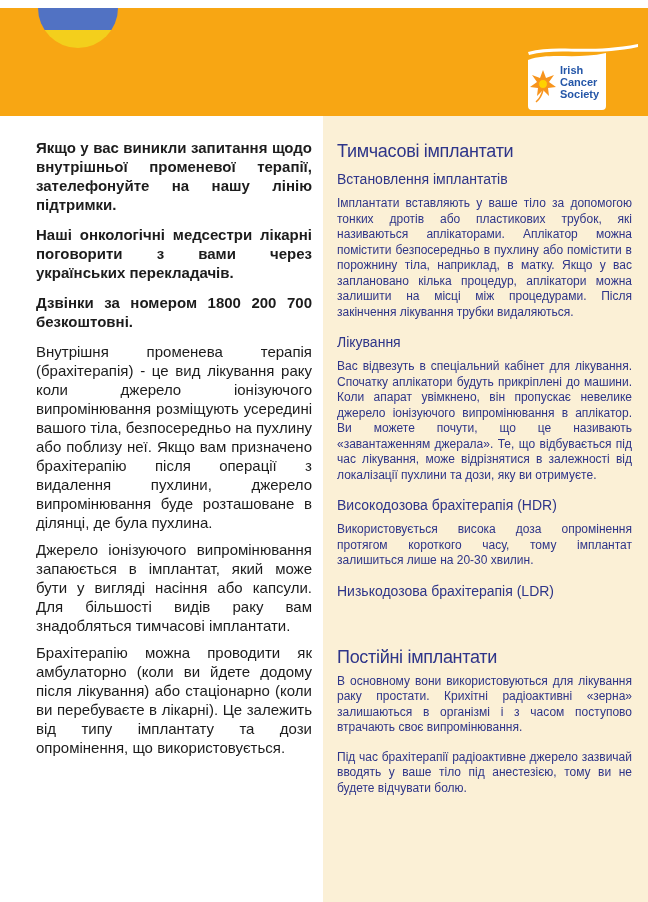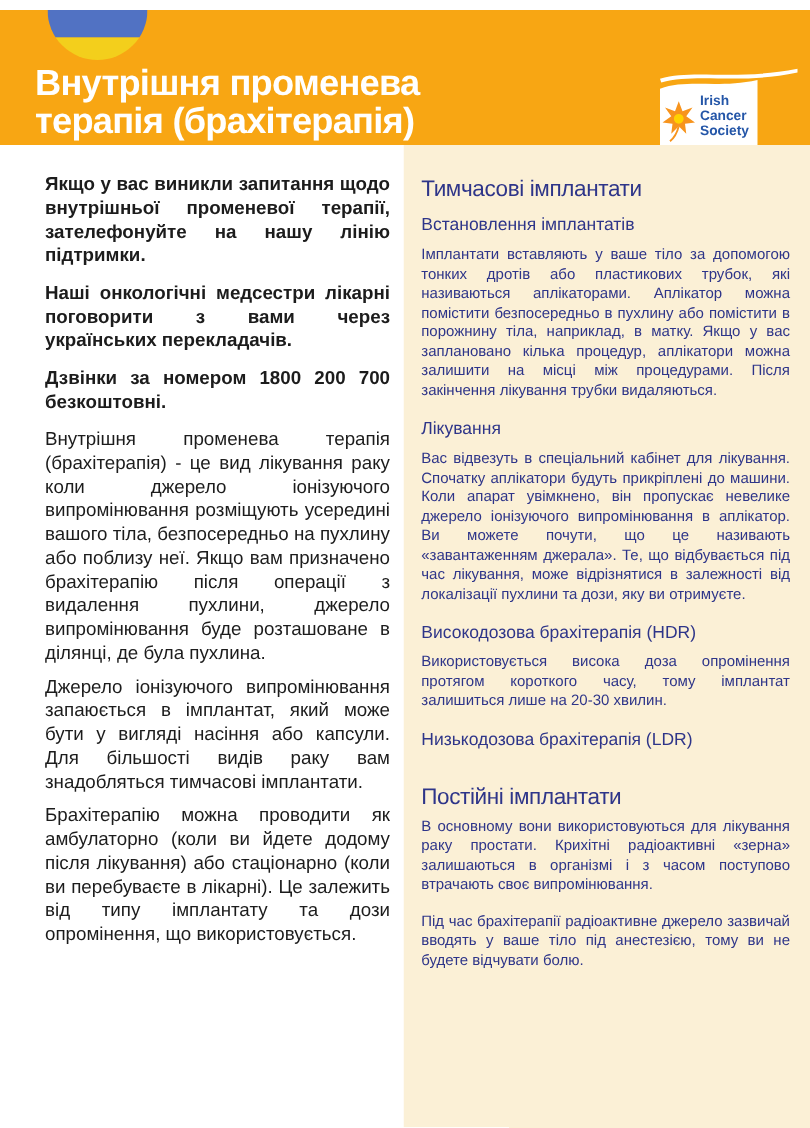--- a/index.html
+++ b/index.html
@@ -13,21 +13,21 @@
   .header { position:absolute; left:0; top:8px; width:648px; height:108px; background:#F8A613; }
   .flag { position:absolute; left:38px; top:0; width:80px; height:40px;
           border-radius:0 0 40px 40px; overflow:hidden; }
   .flag-blue  { width:100%; height:22px; background:#5172C3; }
   .flag-yellow{ width:100%; height:18px; background:#F3CF1C; }
   .title {
     position:absolute; left:28px; top:44px; width:480px;
     color:#ffffff; font-weight:bold; font-size:29px; line-height:30px;
     letter-spacing:-0.6px;
   }
-  .logo { position:absolute; left:516px; top:45px; width:130px; height:76px; }
+  .logo { position:absolute; left:516px; top:34px; width:130px; height:76px; }
   .logo svg { display:block; }
   .logo-text {
     position:absolute; left:44px; top:22px;
     color:#2456A8; font-weight:bold; font-size:11px; line-height:12px;
   }
   
   .left-col { position:absolute; left:36px; top:138px; width:276px; color:#1c1c1c; }
   .left-col p { margin:0; text-align:justify; font-size:15px; line-height:19px; }
   .left-col p.bold { font-weight:bold; margin-bottom:11px; }
   .left-col p.bold.last { }
@@ -35,45 +35,41 @@
   
   .right-panel {
     position:absolute; left:323px; top:116px; width:325px; height:786px;
     background:#FBF0D6; box-sizing:border-box; padding:22px 16px 0 14px;
     color:#2E3589;
   }
   .right-panel h2 {
     margin:0 0 7px 0; font-size:18px; line-height:26px;
     font-weight:normal; color:#2E3589; letter-spacing:-0.3px;
   }
-  .right-panel h2.second { margin-top:24px; margin-bottom:4px; }
+  .right-panel h2.second { margin-top:44px; margin-bottom:4px; }
   .right-panel h3 {
     margin:0 0 8px 0; font-size:14px; line-height:17px;
     font-weight:normal; color:#2E3589;
   }
   .right-panel p {
     margin:0 0 14px 0; font-size:12px; line-height:15.5px;
     text-align:justify; color:#2E3589;
   }
 </style>
 </head>
 <body>
 
 <div class="page">
 
   <div class="top-strip"></div>
 
   <div class="header">
     <div class="flag">
       <div class="flag-blue"></div>
       <div class="flag-yellow"></div>
-    </div>
-    <div class="title">
-      <div>Внутрішня променева</div>
-      <div>терапія (брахітерапія)</div>
     </div>
     <div class="logo">
       <svg width="130" height="76" viewBox="0 0 130 76">
         <path d="M12 10 C40 2 70 12 122 2 L122 5 C76 15 42 5 13 13 Z" fill="#ffffff"></path>
         <path d="M12 18 C34 10 58 18 90 11 L90 64 Q90 68 86 68 L16 68 Q12 68 12 64 Z" fill="#ffffff"></path>
         <g>
           <path d="M27 28 L30 36 L38 33 L33 40 L40 45 L32 46 L33 54 L27 48 L21 54 L22 46 L14 45 L21 40 L16 33 L24 36 Z" fill="#F7941D"></path>
           <circle cx="27" cy="42" r="4.5" fill="#FFD200" stroke="#F7941D" stroke-width="1.2"></circle>
           <path d="M27 48 Q25 56 20 60" stroke="#F7941D" stroke-width="1.5" fill="none"></path>
         </g>

